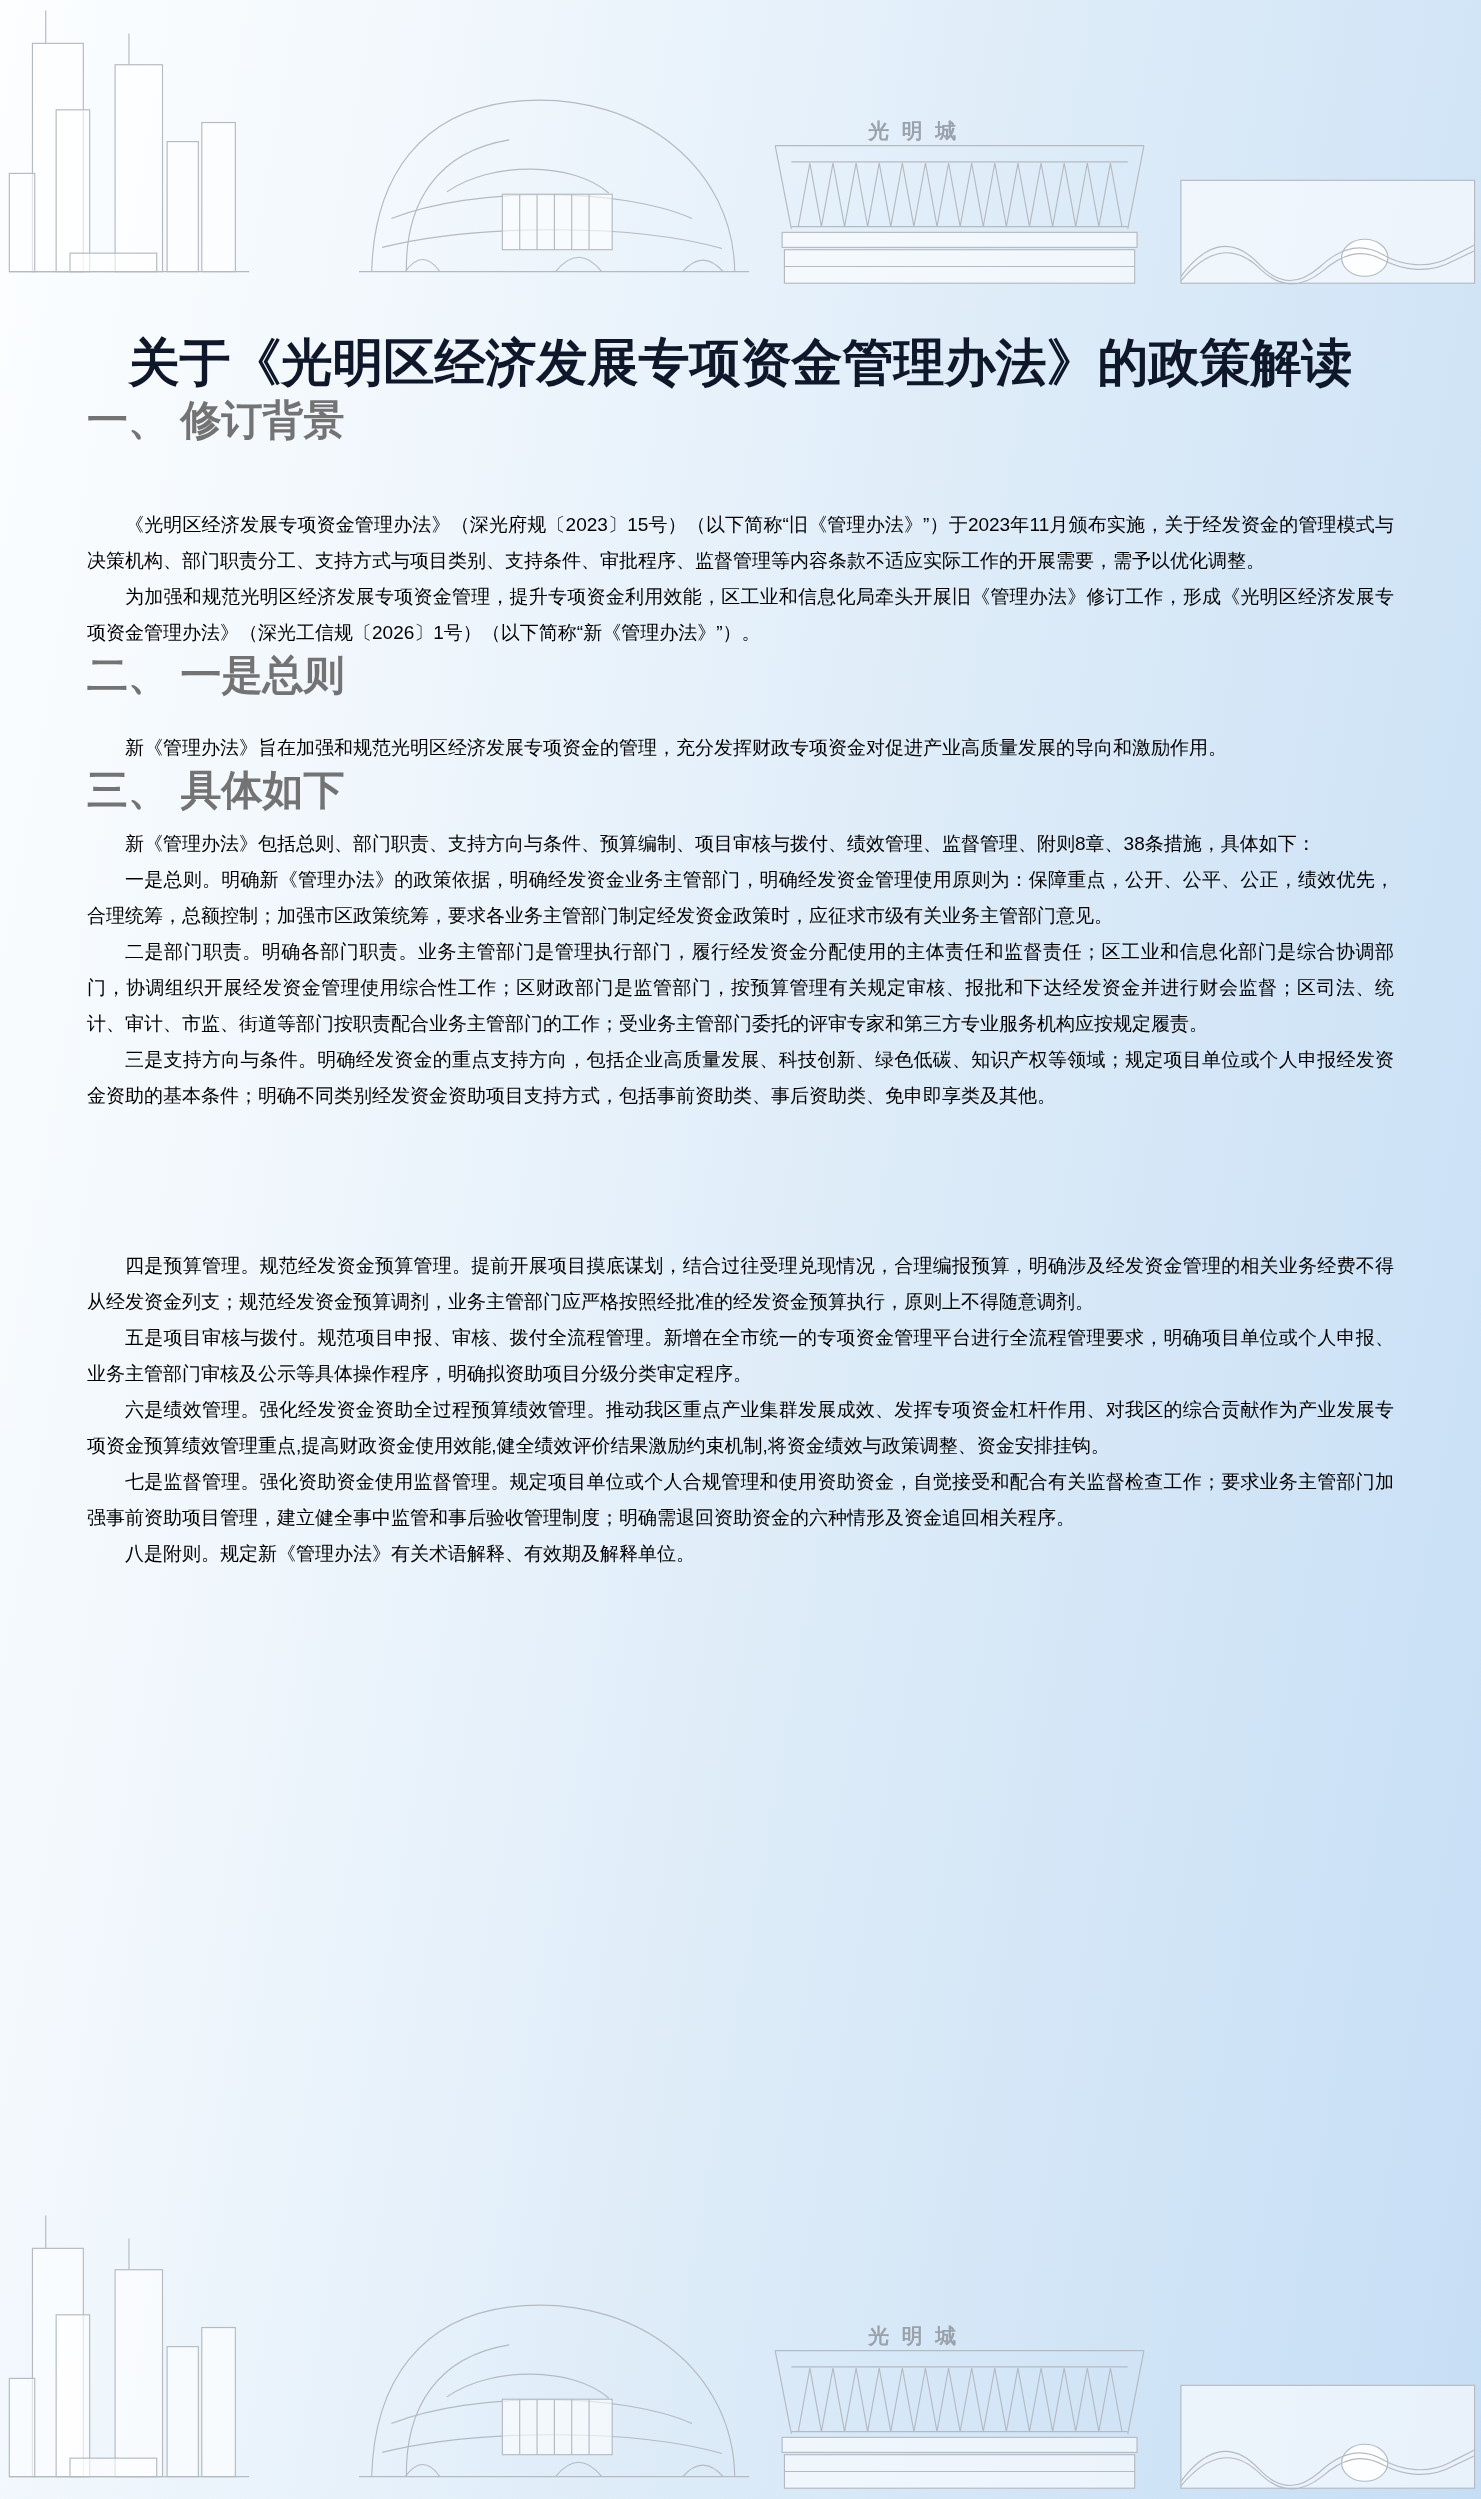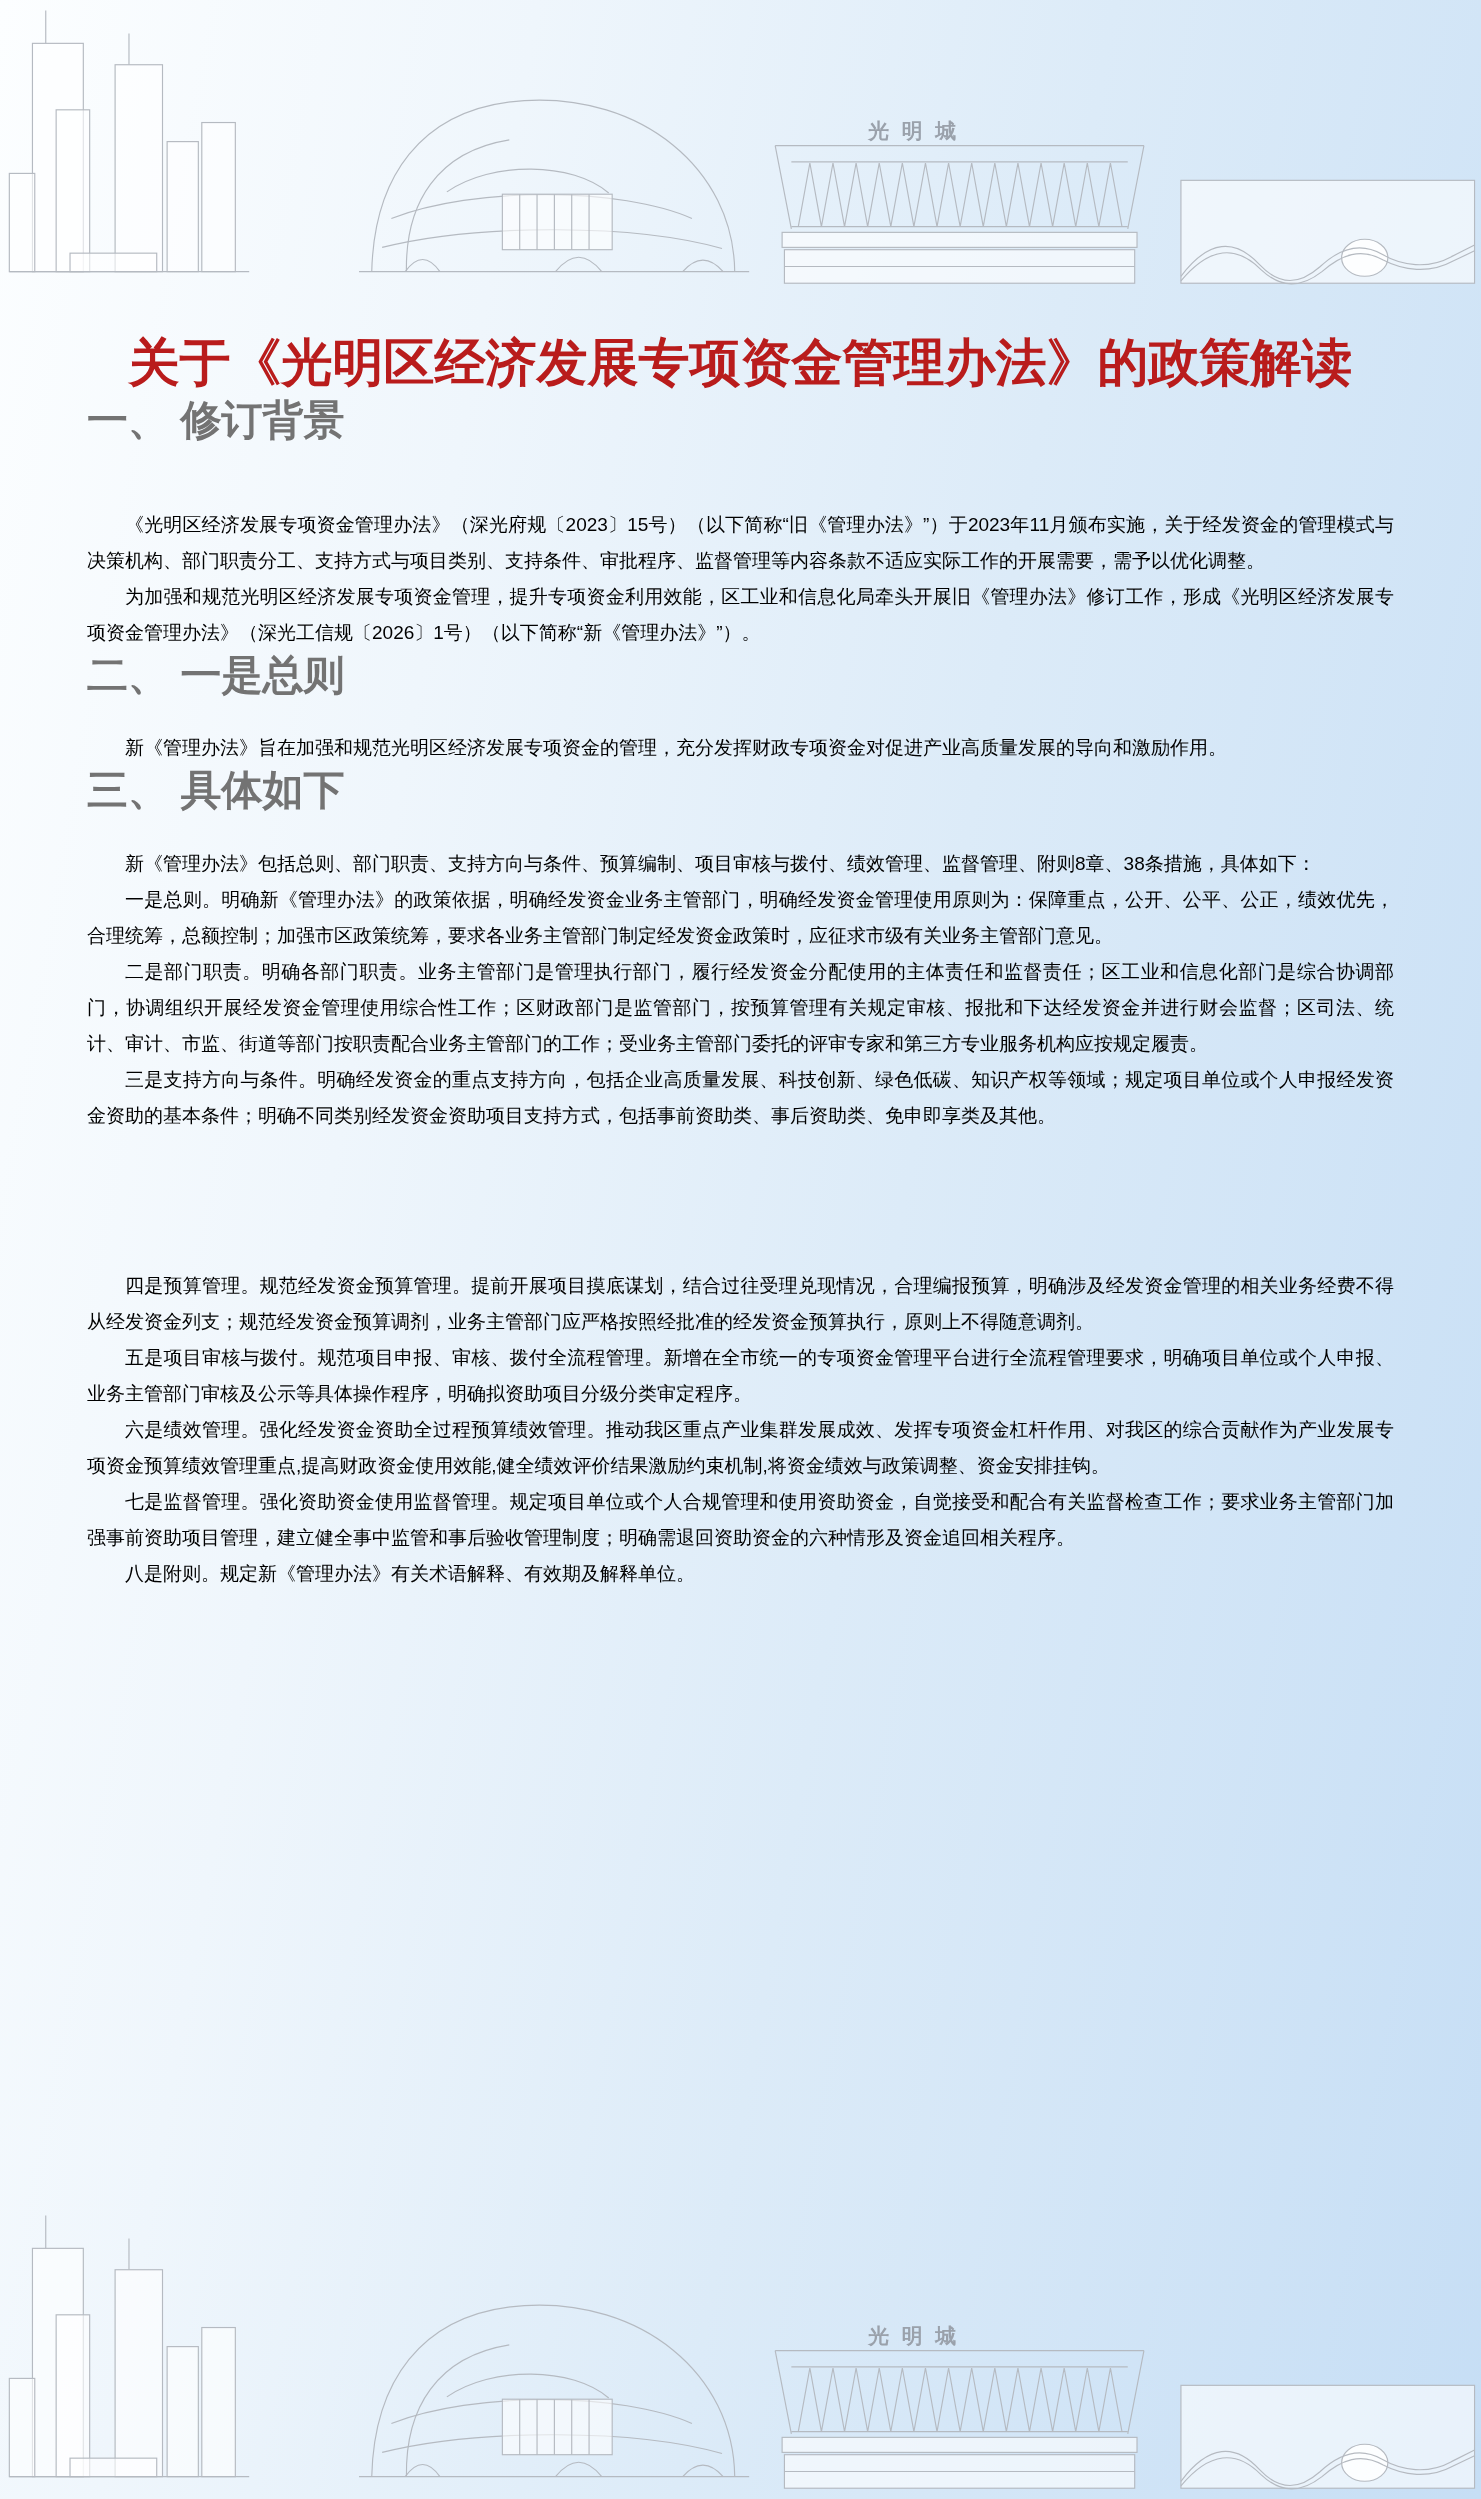--- a/index.html
+++ b/index.html
@@ -14,32 +14,32 @@
   .band .b{fill:rgba(255,255,255,0.60);}
   .band .np{fill:none;}
   .city-label{
     font-family:"Liberation Sans","DejaVu Sans",sans-serif;
     font-size:36px;letter-spacing:22px;fill:#9aa1ab;stroke:none;font-weight:600;
   }
   .content{padding:0 87px;}
   .page-title{
     font-family:"Liberation Serif","DejaVu Serif",serif;
     font-size:51px;line-height:66px;font-weight:700;
-    color:#b91c1c;text-align:center;margin:41px 0 0 0;
+    color:#0f172a;text-align:center;margin:41px 0 0 0;
   }
   h2.sec{
     font-size:41px;line-height:49px;font-weight:700;color:#737373;margin:0;
   }
   .sec-1{margin-top:53px;}
   .sec-2{margin-top:146px;}
   .sec-3{margin-top:42px;}
   .paras{margin:0;}
   .paras-s1{margin-top:62px;}
   .paras-s2{margin-top:30px;}
-  .paras-s3a{margin-top:31px;}
+  .paras-s3a{margin-top:11px;}
   .paras-s3b{margin-top:134px;}
   p.body{
     font-size:19px;line-height:36px;margin:0;
     text-align:justify;text-indent:2em;letter-spacing:0;
   }
 </style>
 </head>
 <body>
 
 <svg class="band band-top" viewBox="0 0 2560 500" xmlns="http://www.w3.org/2000/svg">

